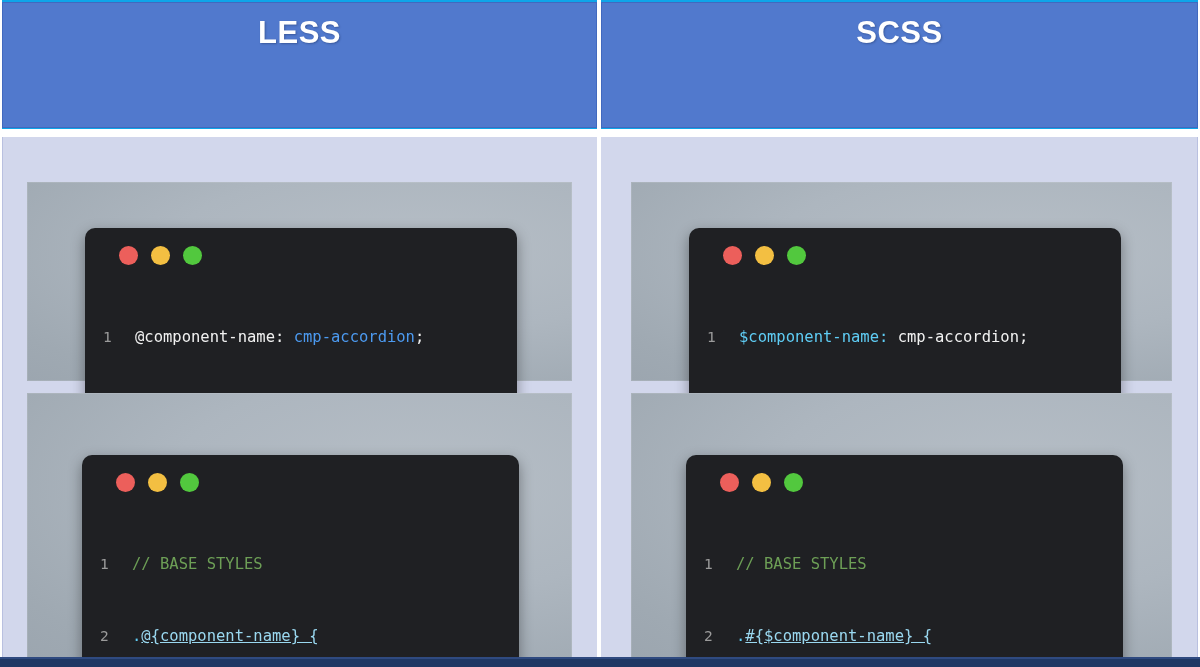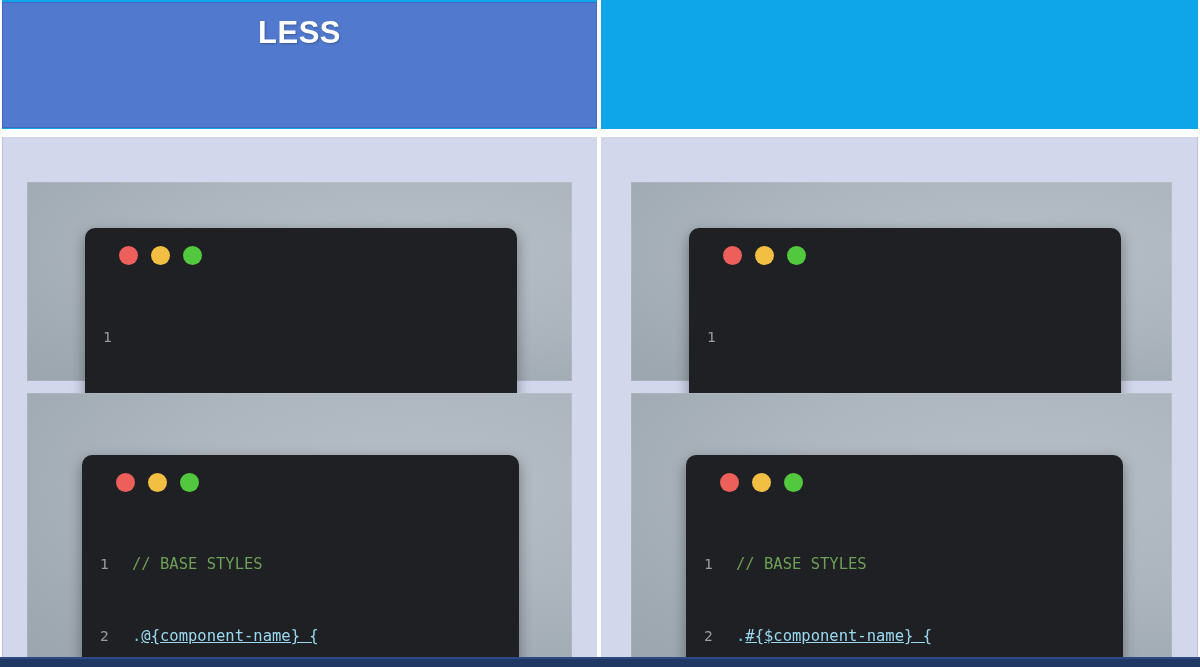--- a/index.html
+++ b/index.html
@@ -189,36 +189,40 @@
 </style>
 </head>
 <body>
 
 <div class="slide">
 
   <div class="header-row">
     <div class="header-cell left">
       <span class="header-title">LESS</span>
     </div>
+    <div class="header-cell right">
+      <span class="header-title">SCSS</span>
+    </div>
   </div>
 
   <div class="body-row">
 
     <div class="column left">
 
       <div class="card c1">
         <div class="code-window cw-a">
           <div class="dots">
             <span class="dot red"></span>
             <span class="dot yellow"></span>
             <span class="dot green"></span>
           </div>
           <div class="code-body">
             <div class="code-line">
               <span class="ln">1</span>
+              <span class="code-text"><span class="t-plain">@component-name: </span><span class="t-blue">cmp-accordion</span><span class="t-punct">;</span></span>
             </div>
           </div>
         </div>
       </div>
 
       <div class="card c2">
         <div class="code-window cw-b">
           <div class="dots">
             <span class="dot red"></span>
             <span class="dot yellow"></span>
@@ -245,20 +249,21 @@
       <div class="card c1">
         <div class="code-window cw-a">
           <div class="dots">
             <span class="dot red"></span>
             <span class="dot yellow"></span>
             <span class="dot green"></span>
           </div>
           <div class="code-body">
             <div class="code-line">
               <span class="ln">1</span>
+              <span class="code-text"><span class="t-cyanvar">$component-name:</span><span class="t-plain"> cmp-accordion;</span></span>
             </div>
           </div>
         </div>
       </div>
 
       <div class="card c2">
         <div class="code-window cw-b">
           <div class="dots">
             <span class="dot red"></span>
             <span class="dot yellow"></span>

